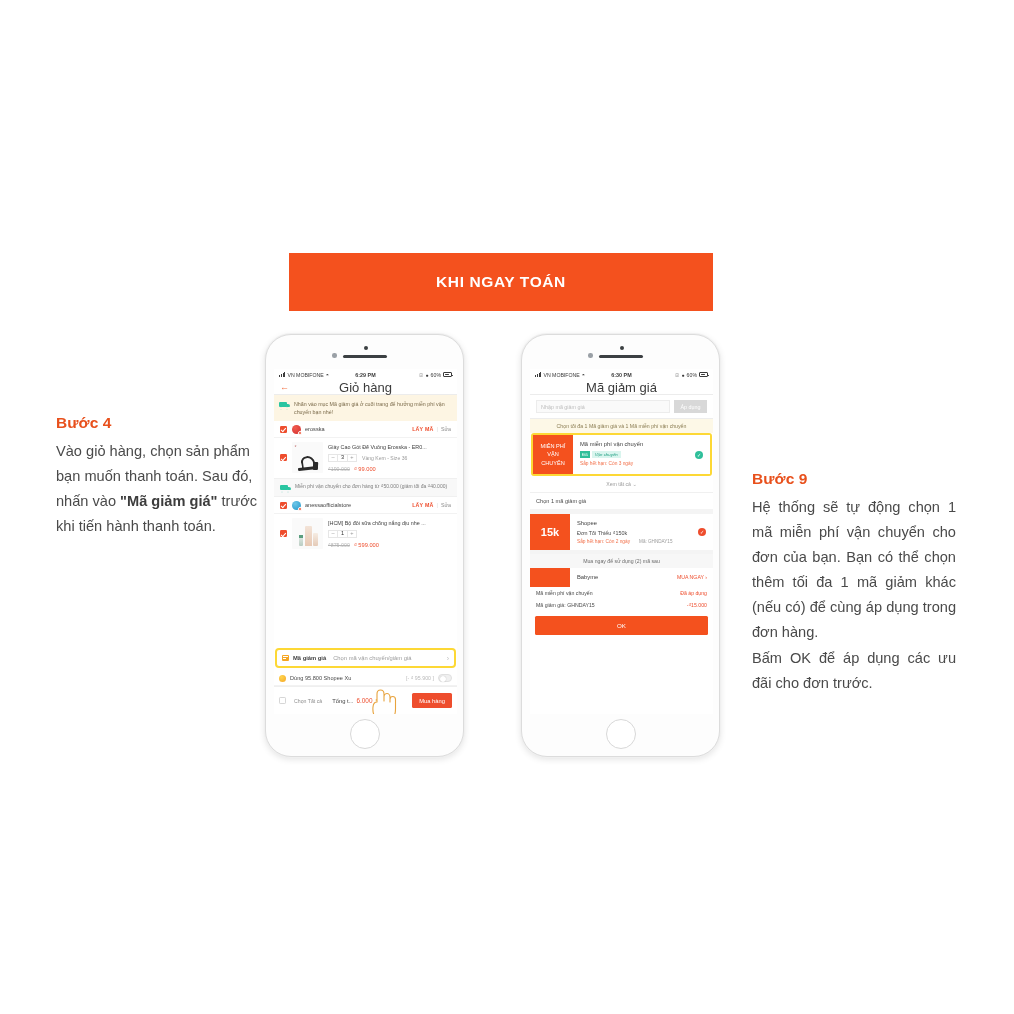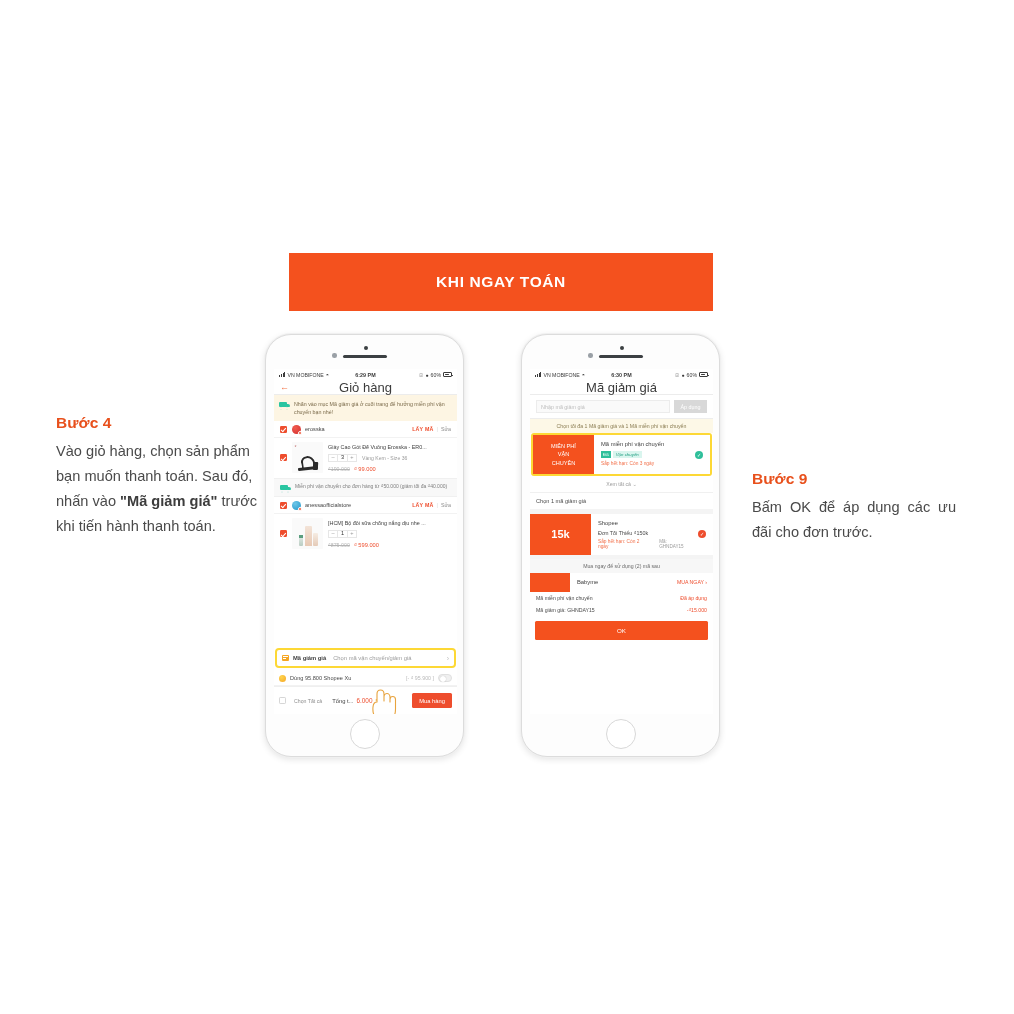--- a/index.html
+++ b/index.html
@@ -320,21 +320,21 @@
 
   .freeship-highlight {
     border: 2px solid #fdd835; border-radius: 3px;
     margin: 0 1px;
   }
   .coupon-card {
     display: flex; align-items: stretch;
     background: #fff; padding: 0;
   }
   .coupon-badge {
-    width: 61px; flex: 0 0 auto;
+    width: 40px; flex: 0 0 auto;
     background: #f4511e; color: #fff;
     display: flex; flex-direction: column;
     align-items: center; justify-content: center;
     font-size: 5.6px; line-height: 1.5; text-align: center;
     padding: 7px 0;
   }
   .coupon-badge.amt { font-size: 11px; font-weight: bold; padding: 0; }
   .coupon-body { flex: 1; padding: 6px 6px 6px 7px; min-width: 0; }
   .cp-title { font-size: 5.8px; color: #3f3f3f; margin-bottom: 3.5px; }
   .cp-tag {
@@ -401,20 +401,21 @@
   <div class="title-line">KHI NGAY TOÁN</div>
 </div>
 
 <div class="step-block left">
   <div class="step-heading">Bước 4</div>
   <div class="step-body"><span>Vào giỏ hàng, chọn sản phẩm bạn muốn thanh toán. Sau đó, nhấn vào </span><b>"Mã giảm giá"</b><span> trước khi tiến hành thanh toán.</span></div>
 </div>
 
 <div class="step-block right">
   <div class="step-heading">Bước 9</div>
+  <div class="step-body">Hệ thống sẽ tự động chọn 1 mã miễn phí vận chuyển cho đơn của bạn. Bạn có thể chọn thêm tối đa 1 mã giảm khác (nếu có) để cùng áp dụng trong đơn hàng.</div>
   <div class="step-body">Bấm OK để áp dụng các ưu đãi cho đơn trước.</div>
 </div>
 
 <div class="phone p1">
   <div class="phone-cam"></div>
   <div class="phone-dot"></div>
   <div class="phone-speaker"></div>
   <div class="phone-home"></div>
 
   <div class="screen">

